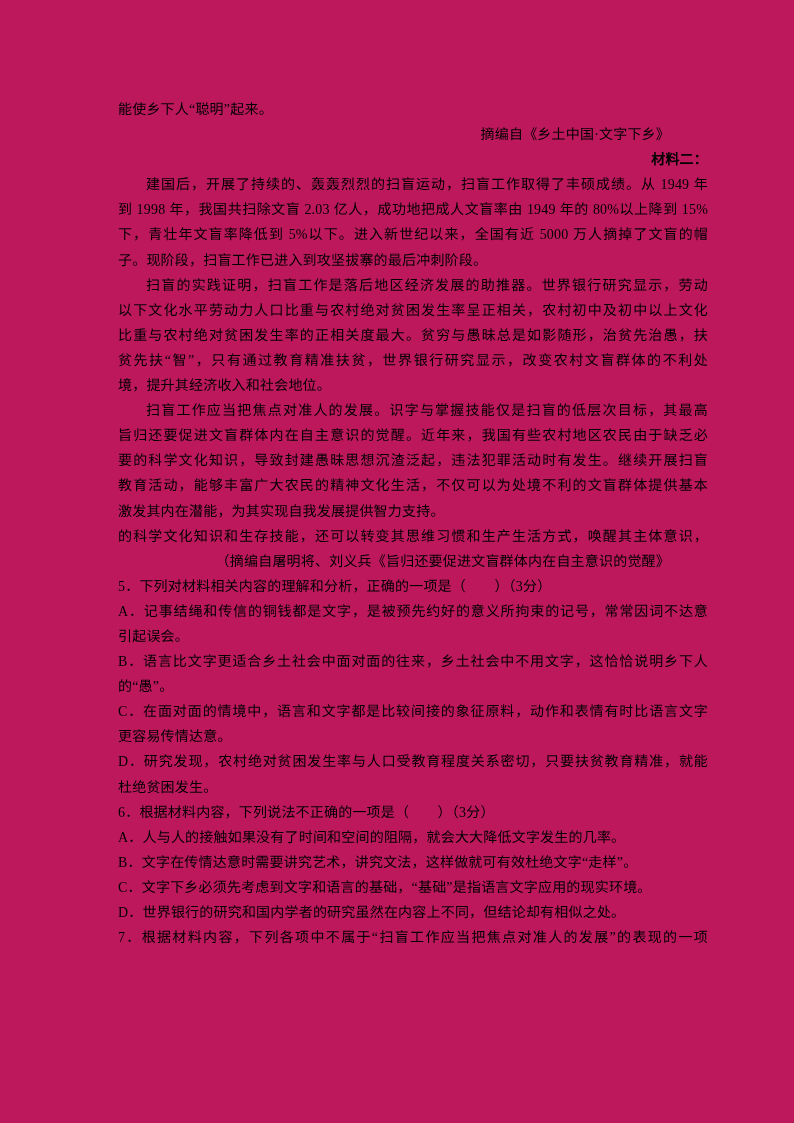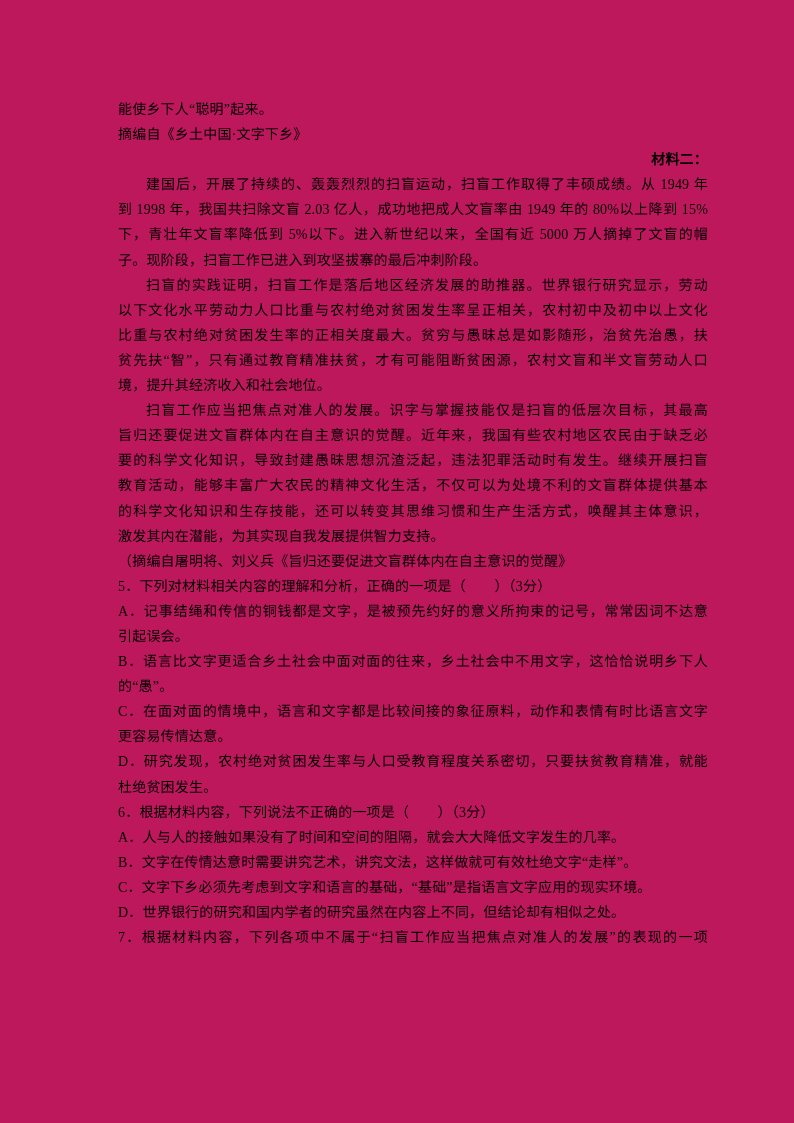--- a/index.html
+++ b/index.html
@@ -39,21 +39,21 @@
   .ind {
     text-indent: 2em;
   }
   
   .hd {
     font-weight: bold;
     text-align: right;
   }
   
   .src {
-    text-align: left;
+    text-align: right;
     padding-right: 38px;
     box-sizing: border-box;
   }
 </style>
 </head>
 <body>
 
 <div class="page">
   <div class="content">
 
@@ -63,29 +63,29 @@
     <div class="ln hd">材料二：</div>
 
     <div class="ln j ind">建国后，开展了持续的、轰轰烈烈的扫盲运动，扫盲工作取得了丰硕成绩。从 1949 年</div>
     <div class="ln j">到 1998 年，我国共扫除文盲 2.03 亿人，成功地把成人文盲率由 1949 年的 80%以上降到 15%以</div>
     <div class="ln j">下，青壮年文盲率降低到 5%以下。进入新世纪以来，全国有近 5000 万人摘掉了文盲的帽</div>
     <div class="ln">子。现阶段，扫盲工作已进入到攻坚拔寨的最后冲刺阶段。</div>
 
     <div class="ln j ind">扫盲的实践证明，扫盲工作是落后地区经济发展的助推器。世界银行研究显示，劳动</div>
     <div class="ln j">以下文化水平劳动力人口比重与农村绝对贫困发生率呈正相关，农村初中及初中以上文化</div>
     <div class="ln j">比重与农村绝对贫困发生率的正相关度最大。贫穷与愚昧总是如影随形，治贫先治愚，扶</div>
-    <div class="ln j">贫先扶“智”，只有通过教育精准扶贫，才有可能阻断贫困源，农村文盲和半文盲劳动人口</div>
+    <div class="ln j">贫先扶“智”，只有通过教育精准扶贫，世界银行研究显示，改变农村文盲群体的不利处</div>
     <div class="ln">境，提升其经济收入和社会地位。</div>
 
     <div class="ln j ind">扫盲工作应当把焦点对准人的发展。识字与掌握技能仅是扫盲的低层次目标，其最高</div>
     <div class="ln j">旨归还要促进文盲群体内在自主意识的觉醒。近年来，我国有些农村地区农民由于缺乏必</div>
     <div class="ln j">要的科学文化知识，导致封建愚昧思想沉渣泛起，违法犯罪活动时有发生。继续开展扫盲</div>
     <div class="ln j">教育活动，能够丰富广大农民的精神文化生活，不仅可以为处境不利的文盲群体提供基本</div>
+    <div class="ln">激发其内在潜能，为其实现自我发展提供智力支持。</div>
     <div class="ln j">的科学文化知识和生存技能，还可以转变其思维习惯和生产生活方式，唤醒其主体意识，</div>
-    <div class="ln">激发其内在潜能，为其实现自我发展提供智力支持。</div>
 
     <div class="ln src">（摘编自屠明将、刘义兵《旨归还要促进文盲群体内在自主意识的觉醒》</div>
 
     <div class="ln">5．下列对材料相关内容的理解和分析，正确的一项是（　　）（3分）</div>
     <div class="ln j">A．记事结绳和传信的铜钱都是文字，是被预先约好的意义所拘束的记号，常常因词不达意</div>
     <div class="ln">引起误会。</div>
     <div class="ln j">B．语言比文字更适合乡土社会中面对面的往来，乡土社会中不用文字，这恰恰说明乡下人</div>
     <div class="ln">的“愚”。</div>
     <div class="ln j">C．在面对面的情境中，语言和文字都是比较间接的象征原料，动作和表情有时比语言文字</div>
     <div class="ln">更容易传情达意。</div>

